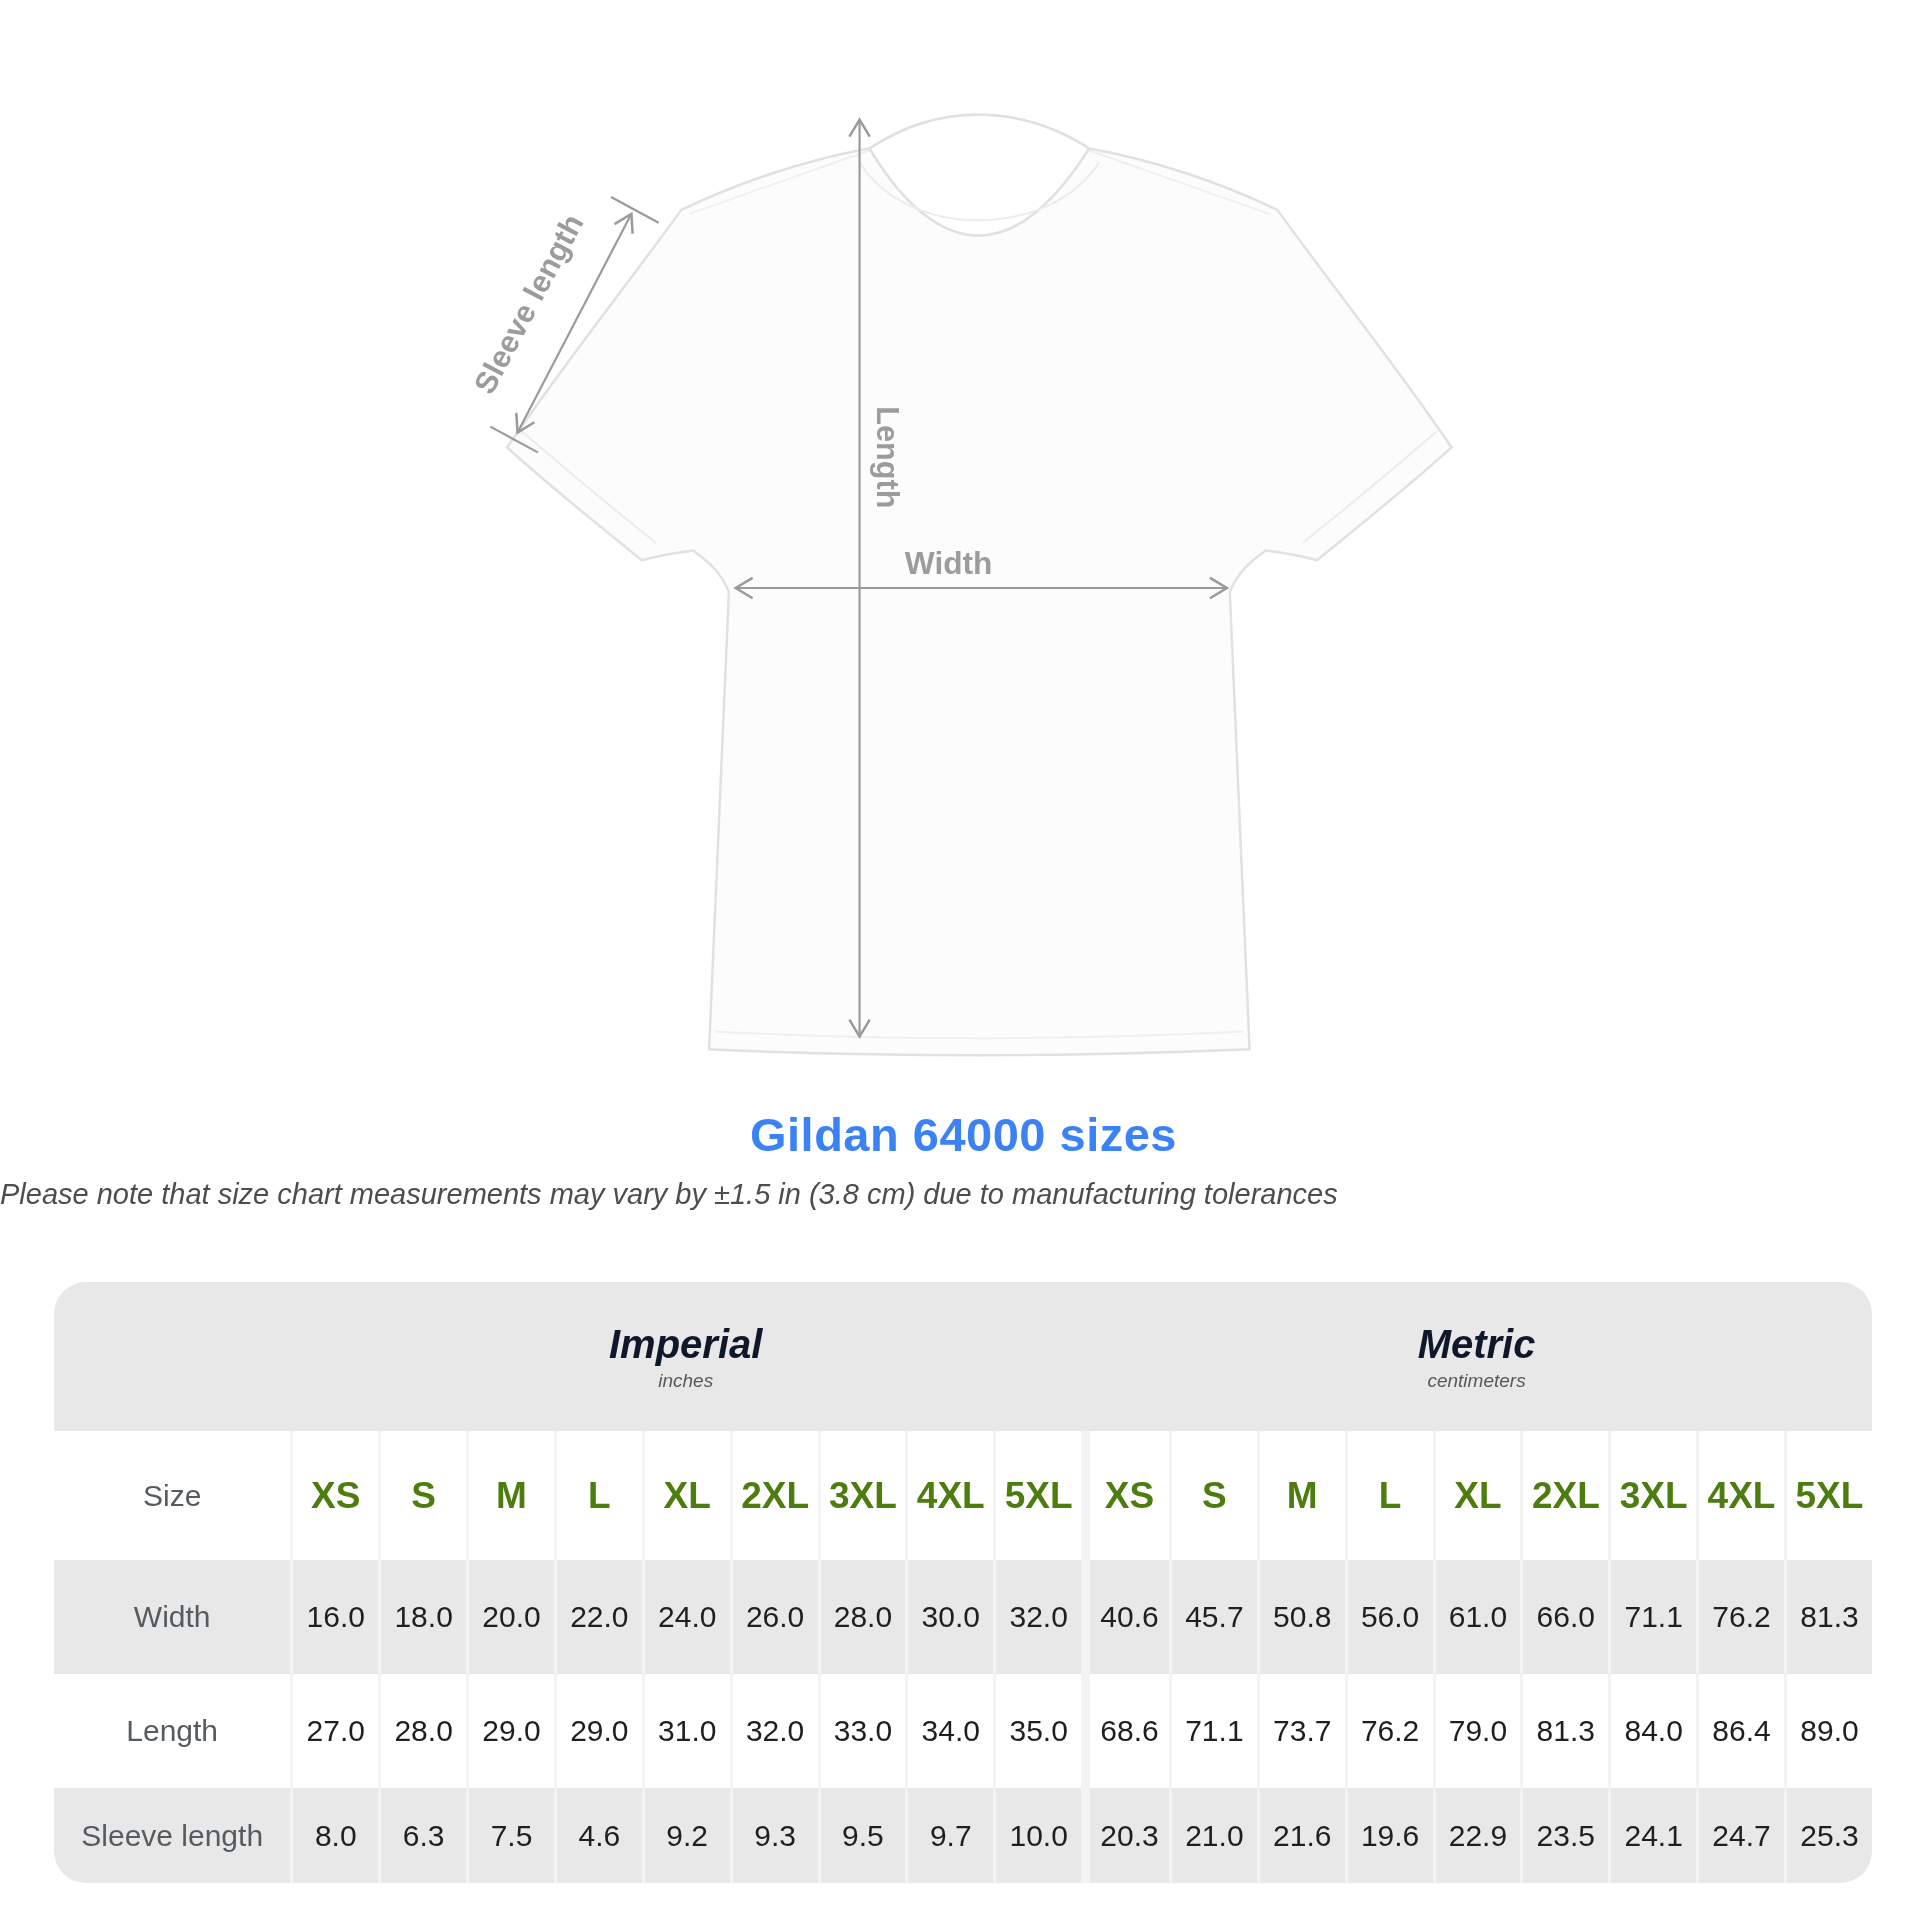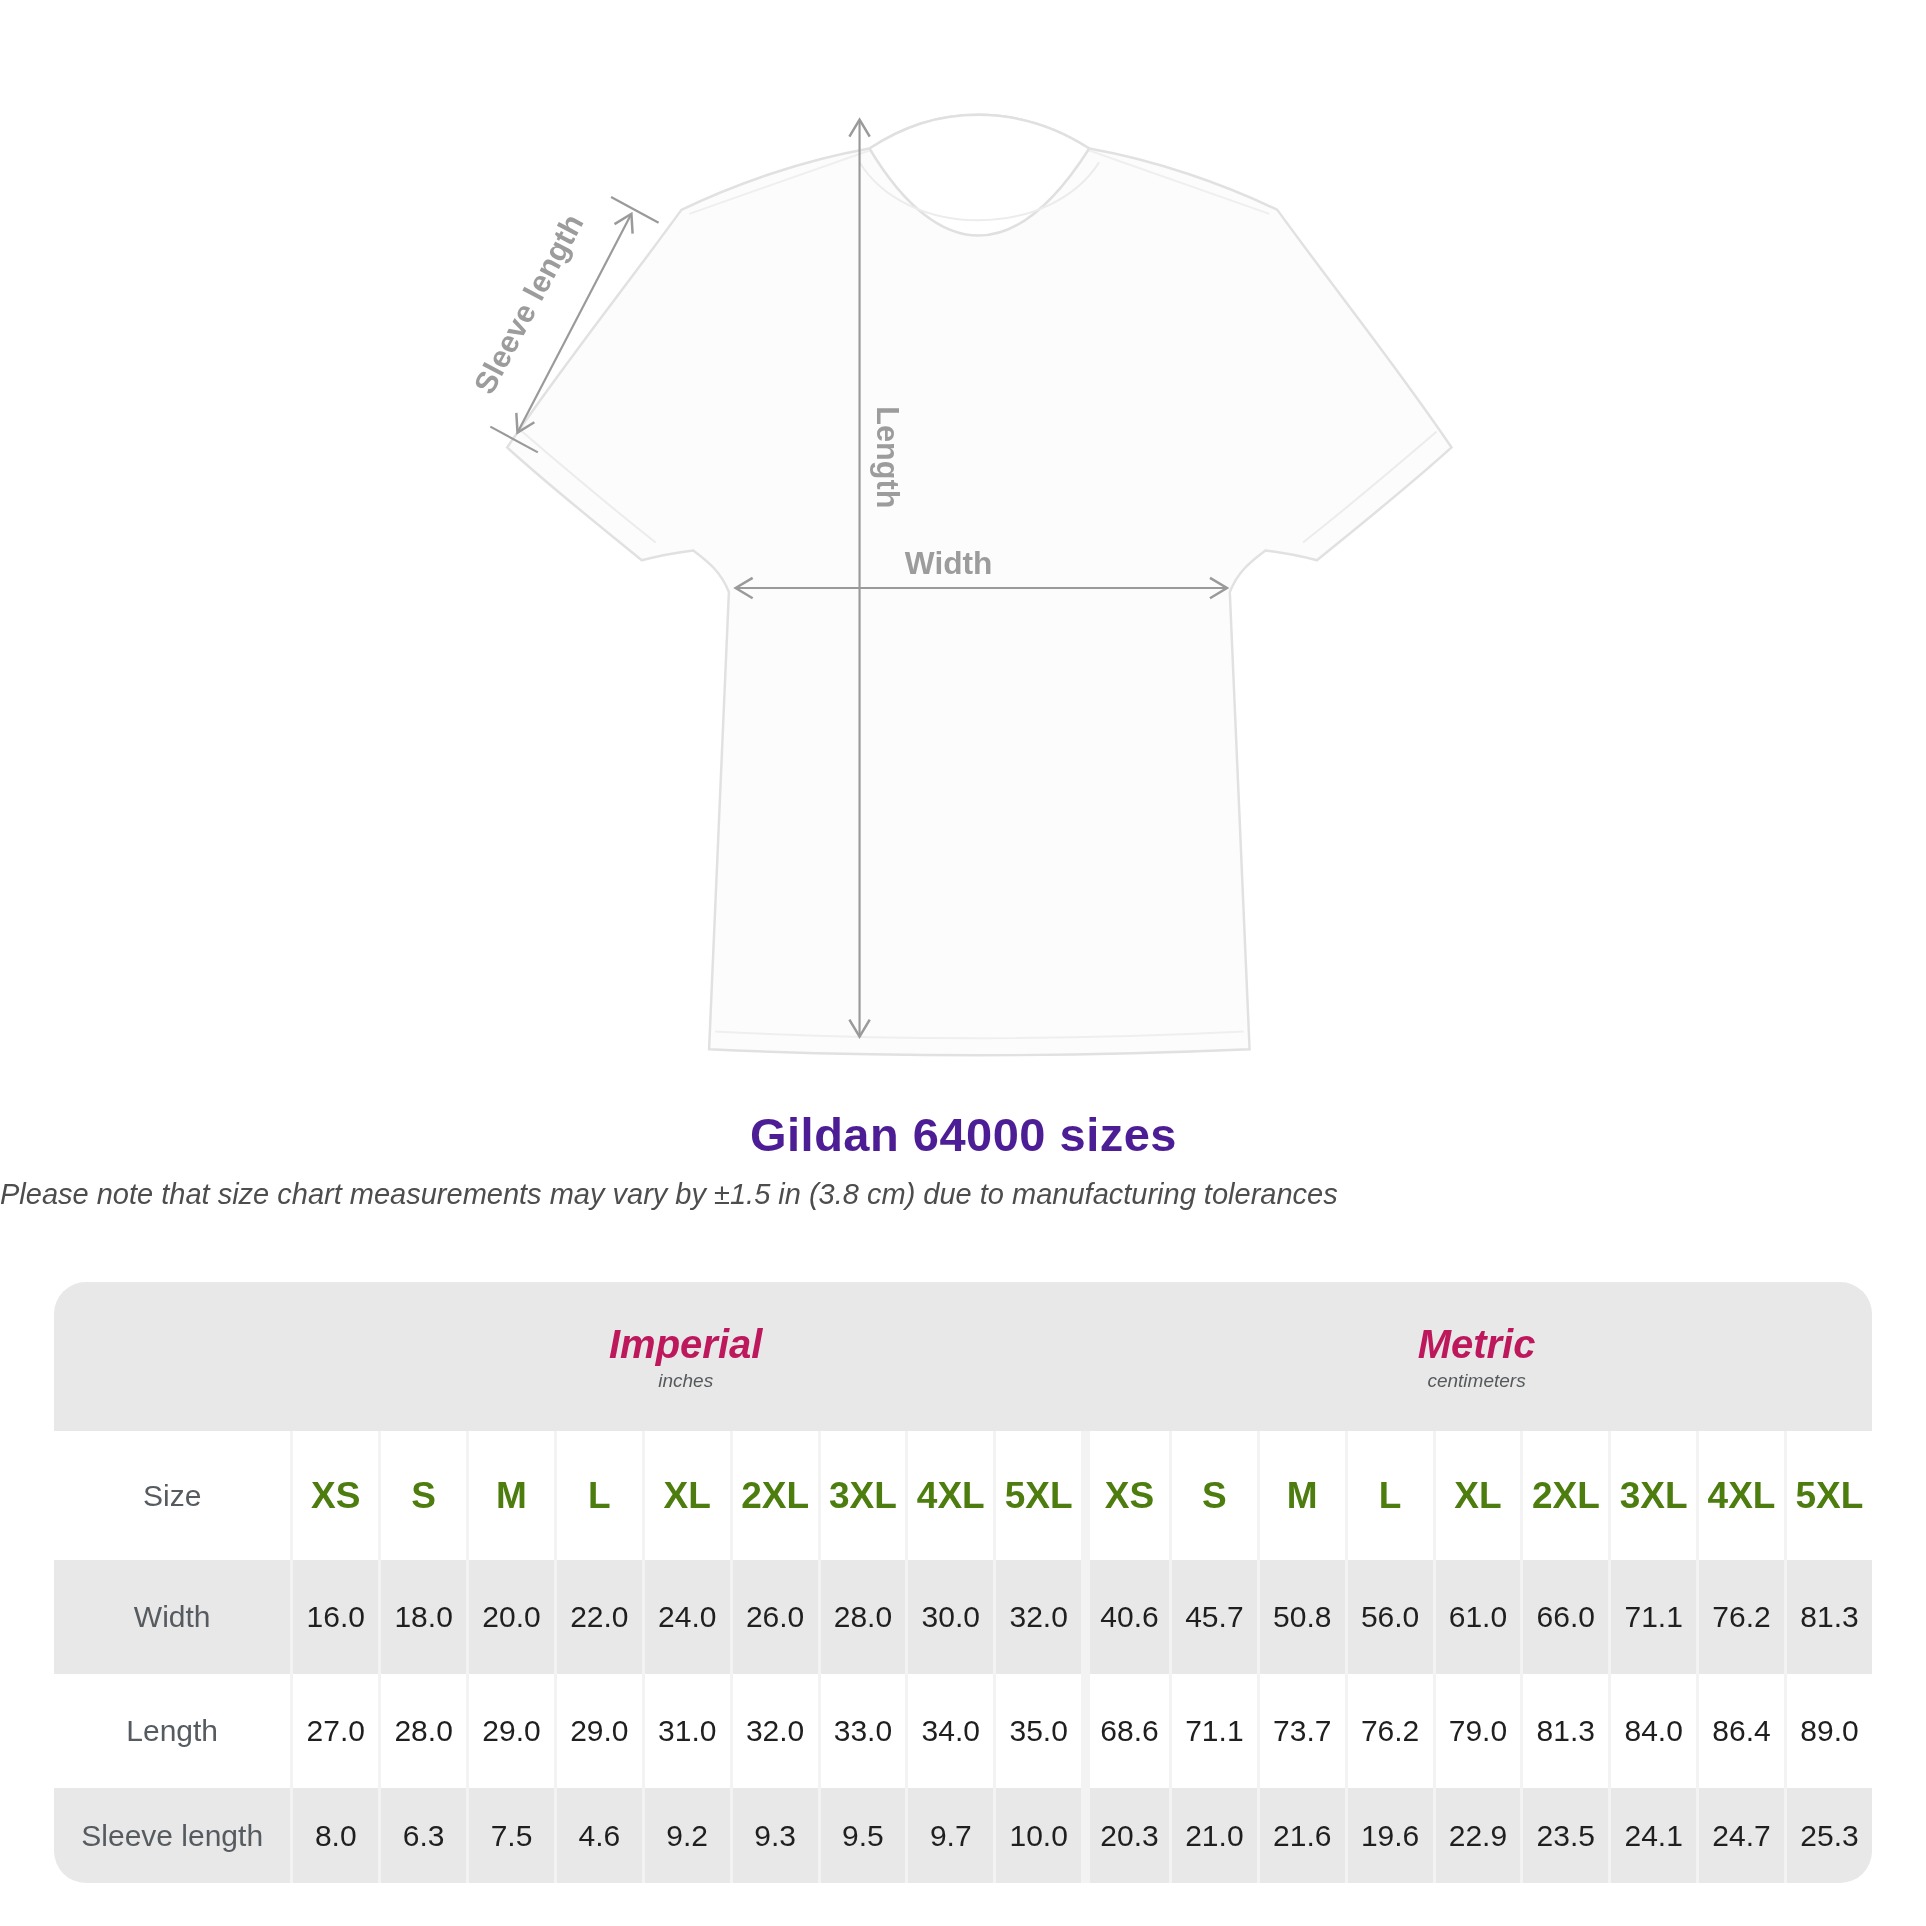--- a/index.html
+++ b/index.html
@@ -2,38 +2,38 @@
 <html><head>
 <meta charset="utf-8">
 <style>
   html,body{margin:0;padding:0;background:#fff;}
   .page{
     position:relative;width:1927px;height:1927px;background:#ffffff;overflow:hidden;
     font-family:"Liberation Sans", sans-serif;
   }
   .diagram-wrap{position:relative;width:1927px;height:1081px;}
   .title{
-    margin:26px 0 0 0;text-align:center;font-size:47px;font-weight:bold;color:#4c1d95;
+    margin:26px 0 0 0;text-align:center;font-size:47px;font-weight:bold;color:#3b82f6;
     letter-spacing:0.5px;
   }
   .subtitle{
     margin:16px 0 0 0;text-align:left;font-style:italic;font-size:29px;color:#4d4d4d;
   }
   .size-table-wrap{
     position:absolute;left:54px;top:1282px;width:1818px;border-radius:32px;overflow:hidden;
   }
   table.size-table{
     width:100%;border-collapse:separate;border-spacing:0;table-layout:fixed;
   }
   .size-table td{
     text-align:center;vertical-align:middle;padding:0;
     font-size:30px;color:#1f1f1f;
   }
   tr.band-row td{background:#e8e8e8;height:149px;border:none;}
-  .band-title{font-size:40px;font-weight:bold;font-style:italic;color:#be185d;line-height:1.25;}
+  .band-title{font-size:40px;font-weight:bold;font-style:italic;color:#0f172a;line-height:1.25;}
   .band-sub{font-size:19px;font-style:italic;color:#55595c;line-height:1.3;}
   tr.size-row td{background:#ffffff;height:129px;}
   tr.row-gray td{background:#e8e8e8;}
   tr.row-white td{background:#ffffff;}
   tr.row-a td{height:114px;}
   tr.row-b td{height:114px;}
   tr.row-c td{height:95px;}
   td.c{border-left:3px solid #f3f3f3;}
   td.msep{border-left:9px solid #f3f3f3;}
   td.lab{font-weight:normal;color:#565b60;}

